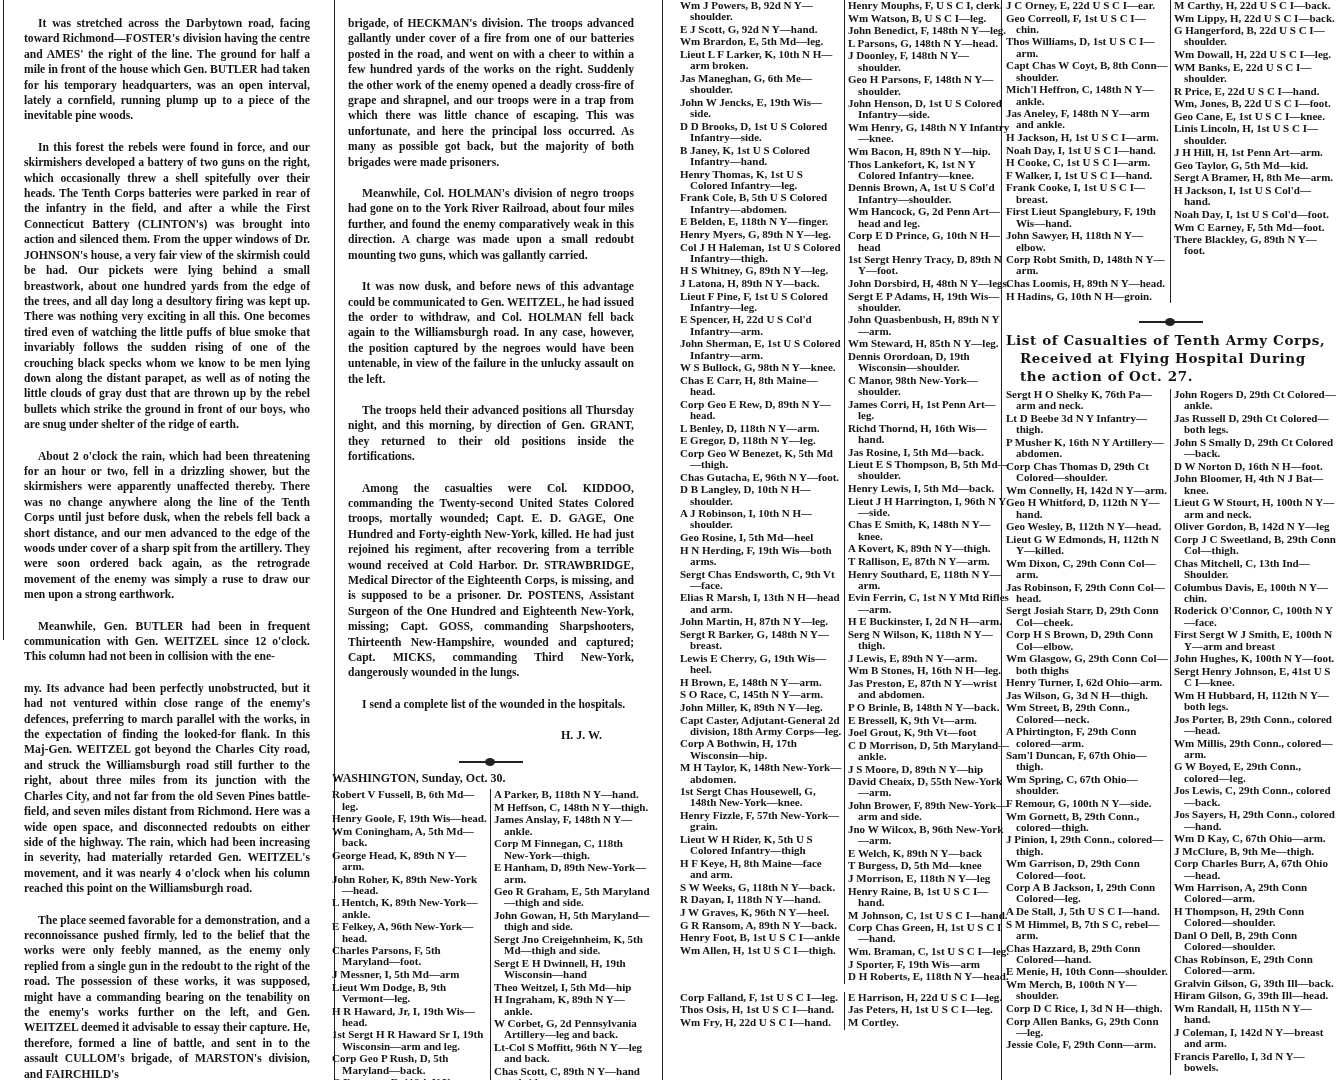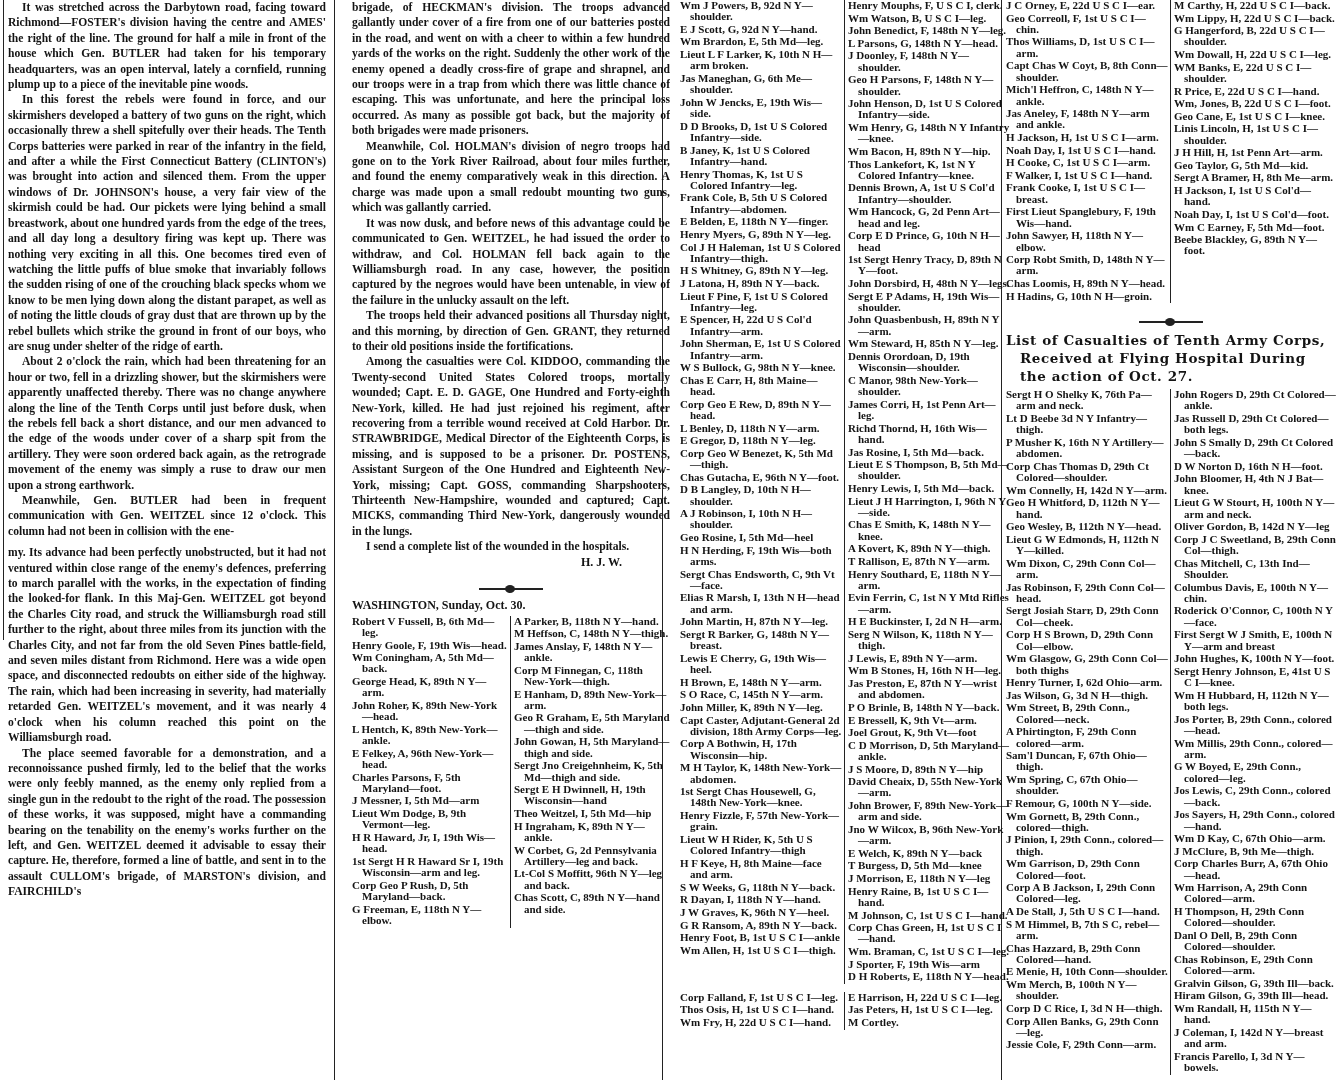--- a/index.html
+++ b/index.html
@@ -1,22 +1,22 @@
 <!DOCTYPE html>
 <html><head>
 <meta charset="utf-8">
 <style>
   html, body { margin: 0; padding: 0; background: #fff; }
   body { width: 1340px; height: 1080px; overflow: hidden; position: relative;
          font-family: "Liberation Serif", "DejaVu Serif", serif; color: #141414; }
   .col { position: absolute; top: 0; height: 1080px; overflow: hidden; }
-  .col p { margin: 0; text-align: justify; font-size: 11.6px; line-height: 15.4px; font-weight: bold; text-indent: 14px; }
+  .col p { margin: 16px; text-align: justify; font-size: 11.6px; line-height: 15.4px; font-weight: bold; text-indent: 14px; }
   .col p.noind { text-indent: 0; }
   #col1 { left: 8px; width: 318px; }
-  #col2 { left: 352px; width: 318px; }
+  #col2 { left: 332px; width: 318px; }
   #col3 { left: 680px; width: 330px; }
   #col4 { left: 1006px; width: 330px; }
   .vrule { position: absolute; top: 0; width: 1px; background: #222; }
   .rule-orn { text-align: center; margin: 6px 0 4px; }
   .rule-orn span { display: inline-block; width: 64px; height: 2px; background: #222; position: relative; }
   .rule-orn span::after { content: ""; position: absolute; left: 26px; top: -3px; width: 10px; height: 8px; background: #222; border-radius: 50%; }
   .heading { font-family: "DejaVu Serif", serif; font-weight: bold; font-size: 13.5px; line-height: 18px; margin: 4px 0 2px; padding-left: 14px; text-indent: -14px; letter-spacing: 0.6px; }
   .dateline { text-align: left; font-weight: bold; font-size: 12px; margin: 2px 4px 3px 0; }
   .sig { text-align: right; font-weight: bold; font-size: 12px; margin-right: 48px; }
   .list { display: grid; grid-template-columns: 1fr 1fr; column-gap: 0; font-size: 11px; line-height: 11.3px; font-weight: bold; }
@@ -242,21 +242,21 @@
         <div class="entry">R Price, E, 22d U S C I—hand.</div>
         <div class="entry">Wm, Jones, B, 22d U S C I—foot.</div>
         <div class="entry">Geo Cane, E, 1st U S C I—knee.</div>
         <div class="entry">Linis Lincoln, H, 1st U S C I—shoulder.</div>
         <div class="entry">J H Hill, H, 1st Penn Art—arm.</div>
         <div class="entry">Geo Taylor, G, 5th Md—kid.</div>
         <div class="entry">Sergt A Bramer, H, 8th Me—arm.</div>
         <div class="entry">H Jackson, I, 1st U S Col'd—hand.</div>
         <div class="entry">Noah Day, I, 1st U S Col'd—foot.</div>
         <div class="entry">Wm C Earney, F, 5th Md—foot.</div>
-        <div class="entry">Beebe Blackley, G, 89th N Y—foot.</div>
+        <div class="entry">There Blackley, G, 89th N Y—foot.</div>
       </div>
   </div>
   <div class="rule-orn"><span></span></div>
   <div class="heading">List of Casualties of Tenth Army Corps, Received at Flying Hospital During the action of Oct. 27.</div>
   <div class="list" style="margin-top:4px;">
     <div class="lc" id="c4l2">
         <div class="entry">Sergt H O Shelky K, 76th Pa—arm and neck.</div>
         <div class="entry">Lt D Beebe 3d N Y Infantry—thigh.</div>
         <div class="entry">P Musher K, 16th N Y Artillery—abdomen.</div>
         <div class="entry">Corp Chas Thomas D, 29th Ct Colored—shoulder.</div>

